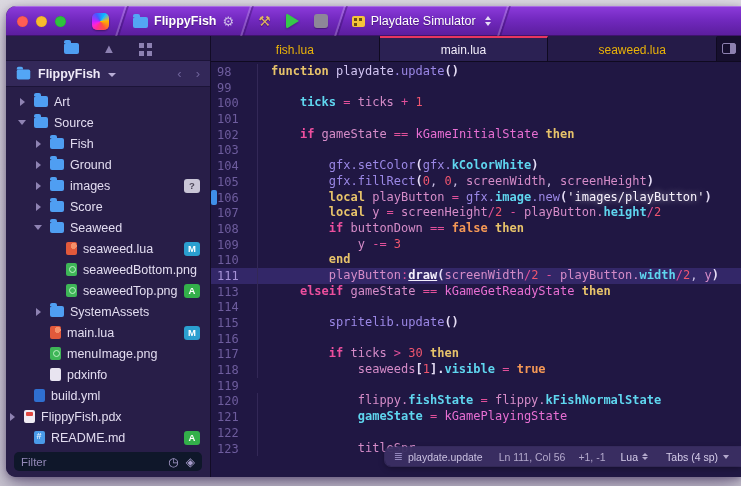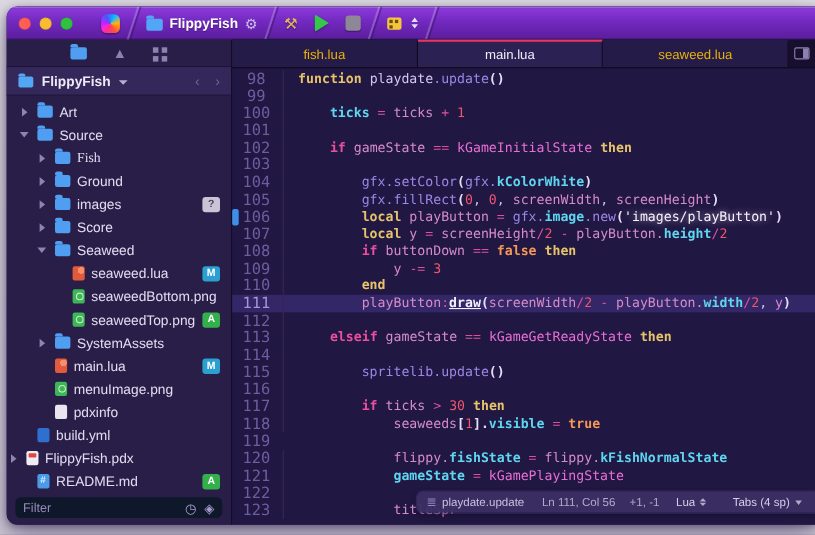--- a/index.html
+++ b/index.html
@@ -91,21 +91,21 @@
   .tab.active { background:#2b2153; color:#f2edfa; border-top:2px solid #ea3560; }
   .split-btn { width:24px; display:flex; align-items:center; justify-content:center; }
   .split-ic { width:14px; height:11px; border:1.5px solid #8d80b0; border-radius:2px; position:relative; }
   .split-ic::after { content:""; position:absolute; right:0; top:0; bottom:0; width:5px; background:#8d80b0; }
 
   .code { flex:1; font-family:"DejaVu Sans Mono", monospace; font-size:12px; line-height:15.7px; padding-top:2px; overflow:hidden; position:relative; }
   .code-row { display:flex; height:15.7px; white-space:pre; }
   .code-row.current { background:#332768; }
   .chg { width:6px; flex-shrink:0; }
   .chg.on { background:#3f8fe8; border-radius:2px; }
-  .ln { width:32px; flex-shrink:0; text-align:center; color:#6e5d9e; font-size:14px; padding-top:1px; }
+  .ln { width:32px; flex-shrink:0; text-align:left; color:#6e5d9e; font-size:12px; padding-top:1px; }
   .code-row.current .ln { color:#a793d8; }
   .code-text { border-left:1px solid #332857; margin-left:8px; padding-left:13px; }
   .tok-t{color:#c9bfe4} .tok-kw{color:#e7c36a;font-weight:bold} .tok-kwp{color:#ed4f9e;font-weight:bold}
   .tok-var{color:#d58cc8} .tok-op{color:#e0509a} .tok-prop{color:#5fd6ef;font-weight:bold}
   .tok-mod{color:#9b88e6} .tok-num{color:#f0566f} .tok-bool{color:#f59855;font-weight:bold}
   .tok-const{color:#e86fd3} .tok-paren{color:#e6def6;font-weight:bold} .tok-lav{color:#d3c6f4}
   .tok-str{color:#f7f2fc;text-shadow:0 0 7px rgba(247,242,252,.6)}
   .tok-fn{color:#f4f0fc;font-weight:bold;text-decoration:underline}
 
   .status-pill {
@@ -142,20 +142,21 @@
     </div>
     <span class="tb-div"></span>
     <div class="tb-seg" style="gap:15px">
       <span class="hammer">⚒</span>
       <span class="play-ic"></span>
       <span class="stop-ic"></span>
     </div>
     <span class="tb-div"></span>
     <div class="tb-seg">
       <span class="pd-icon"></span>
+      <span class="label" style="font-weight:normal">Playdate Simulator</span>
       <span class="updown">
           <i class="up"></i>
           <i class="down"></i>
         </span>
     </div>
     <span class="tb-div"></span>
   </div>
 
   <div class="main">
 
@@ -178,21 +179,21 @@
           <div class="tree-row" style="padding-left: 10px;">
             <span class="chev right"></span>
             <span class="fi folder"></span>
             <span class="tree-label">Art</span>
           </div>
           <div class="tree-row" style="padding-left: 10px;">
             <span class="chev down"></span>
             <span class="fi folder"></span>
             <span class="tree-label">Source</span>
           </div>
-          <div class="tree-row" style="padding-left: 26px; font-family: Liberation Serif, serif;">
+          <div class="tree-row" style="padding-left: 26px;">
             <span class="chev right"></span>
             <span class="fi folder"></span>
             <span class="tree-label">Fish</span>
           </div>
           <div class="tree-row" style="padding-left: 26px;">
             <span class="chev right"></span>
             <span class="fi folder"></span>
             <span class="tree-label">Ground</span>
           </div>
           <div class="tree-row" style="padding-left: 26px;">
@@ -295,21 +296,20 @@
           <div class="code-row"><span class="chg"></span><span class="ln">102</span><span class="code-text"><span class="tok-t">    </span><span class="tok-kwp">if</span><span class="tok-t"> </span><span class="tok-var">gameState</span><span class="tok-op"> == </span><span class="tok-const">kGameInitialState</span><span class="tok-t"> </span><span class="tok-kw">then</span></span></div>
           <div class="code-row"><span class="chg"></span><span class="ln">103</span><span class="code-text"></span></div>
           <div class="code-row"><span class="chg"></span><span class="ln">104</span><span class="code-text"><span class="tok-t">        </span><span class="tok-mod">gfx.setColor</span><span class="tok-paren">(</span><span class="tok-mod">gfx.</span><span class="tok-prop">kColorWhite</span><span class="tok-paren">)</span></span></div>
           <div class="code-row"><span class="chg"></span><span class="ln">105</span><span class="code-text"><span class="tok-t">        </span><span class="tok-mod">gfx.fillRect</span><span class="tok-paren">(</span><span class="tok-num">0</span><span class="tok-t">, </span><span class="tok-num">0</span><span class="tok-t">, </span><span class="tok-var">screenWidth</span><span class="tok-t">, </span><span class="tok-var">screenHeight</span><span class="tok-paren">)</span></span></div>
           <div class="code-row"><span class="chg on"></span><span class="ln">106</span><span class="code-text"><span class="tok-t">        </span><span class="tok-kw">local</span><span class="tok-t"> </span><span class="tok-var">playButton</span><span class="tok-op"> = </span><span class="tok-mod">gfx.</span><span class="tok-prop">image</span><span class="tok-mod">.new</span><span class="tok-paren">(</span><span class="tok-str">'images/playButton'</span><span class="tok-paren">)</span></span></div>
           <div class="code-row"><span class="chg"></span><span class="ln">107</span><span class="code-text"><span class="tok-t">        </span><span class="tok-kw">local</span><span class="tok-t"> </span><span class="tok-var">y</span><span class="tok-op"> = </span><span class="tok-var">screenHeight</span><span class="tok-op">/</span><span class="tok-num">2</span><span class="tok-op"> - </span><span class="tok-var">playButton.</span><span class="tok-prop">height</span><span class="tok-op">/</span><span class="tok-num">2</span></span></div>
           <div class="code-row"><span class="chg"></span><span class="ln">108</span><span class="code-text"><span class="tok-t">        </span><span class="tok-kwp">if</span><span class="tok-t"> </span><span class="tok-var">buttonDown</span><span class="tok-op"> == </span><span class="tok-bool">false</span><span class="tok-t"> </span><span class="tok-kw">then</span></span></div>
           <div class="code-row"><span class="chg"></span><span class="ln">109</span><span class="code-text"><span class="tok-t">            </span><span class="tok-var">y</span><span class="tok-op"> -= </span><span class="tok-num">3</span></span></div>
           <div class="code-row"><span class="chg"></span><span class="ln">110</span><span class="code-text"><span class="tok-t">        </span><span class="tok-kw">end</span></span></div>
           <div class="code-row current"><span class="chg"></span><span class="ln">111</span><span class="code-text"><span class="tok-t">        </span><span class="tok-var">playButton</span><span class="tok-op">:</span><span class="tok-fn">draw</span><span class="tok-paren">(</span><span class="tok-var">screenWidth</span><span class="tok-op">/</span><span class="tok-num">2</span><span class="tok-op"> - </span><span class="tok-var">playButton.</span><span class="tok-prop">width</span><span class="tok-op">/</span><span class="tok-num">2</span><span class="tok-t">, </span><span class="tok-var">y</span><span class="tok-paren">)</span></span></div>
-          <div class="code-row"><span class="chg"></span><span class="ln">112</span><span class="code-text"></span></div>
           <div class="code-row"><span class="chg"></span><span class="ln">113</span><span class="code-text"><span class="tok-t">    </span><span class="tok-kwp">elseif</span><span class="tok-t"> </span><span class="tok-var">gameState</span><span class="tok-op"> == </span><span class="tok-const">kGameGetReadyState</span><span class="tok-t"> </span><span class="tok-kw">then</span></span></div>
           <div class="code-row"><span class="chg"></span><span class="ln">114</span><span class="code-text"></span></div>
           <div class="code-row"><span class="chg"></span><span class="ln">115</span><span class="code-text"><span class="tok-t">        </span><span class="tok-mod">spritelib.update</span><span class="tok-paren">()</span></span></div>
           <div class="code-row"><span class="chg"></span><span class="ln">116</span><span class="code-text"></span></div>
           <div class="code-row"><span class="chg"></span><span class="ln">117</span><span class="code-text"><span class="tok-t">        </span><span class="tok-kwp">if</span><span class="tok-t"> </span><span class="tok-var">ticks</span><span class="tok-op"> &gt; </span><span class="tok-num">30</span><span class="tok-t"> </span><span class="tok-kw">then</span></span></div>
           <div class="code-row"><span class="chg"></span><span class="ln">118</span><span class="code-text"><span class="tok-t">            </span><span class="tok-var">seaweeds</span><span class="tok-paren">[</span><span class="tok-num">1</span><span class="tok-paren">].</span><span class="tok-prop">visible</span><span class="tok-op"> = </span><span class="tok-bool">true</span></span></div>
           <div class="code-row"><span class="chg"></span><span class="ln">119</span></div>
           <div class="code-row"><span class="chg"></span><span class="ln">120</span><span class="code-text"><span class="tok-t">            </span><span class="tok-var">flippy.</span><span class="tok-prop">fishState</span><span class="tok-op"> = </span><span class="tok-var">flippy.</span><span class="tok-prop">kFishNormalState</span></span></div>
           <div class="code-row"><span class="chg"></span><span class="ln">121</span><span class="code-text"><span class="tok-t">            </span><span class="tok-prop">gameState</span><span class="tok-op"> = </span><span class="tok-const">kGamePlayingState</span></span></div>
           <div class="code-row"><span class="chg"></span><span class="ln">122</span><span class="code-text"></span></div>
@@ -318,18 +318,18 @@
       <div class="status-pill">
         <span class="sym-ic">≣</span>
         <span>playdate.update</span>
         <span class="dim sp-gap">Ln 111, Col 56</span>
         <span class="dim" style="margin-left:13px">+1, -1</span>
         <span style="margin-left:15px;color:#d6cdea">Lua</span>
         <span class="mini-updown">
             <i class="up"></i>
             <i class="down"></i>
           </span>
-        <span style="margin-left:24px;color:#d6cdea">Tabs (4 sp)</span>
+        <span style="margin-left:18px;color:#d6cdea">Tabs (4 sp)</span>
         <span class="mini-caret"></span>
       </div>
     </div>
   </div>
 </div>
 
 </body></html>

